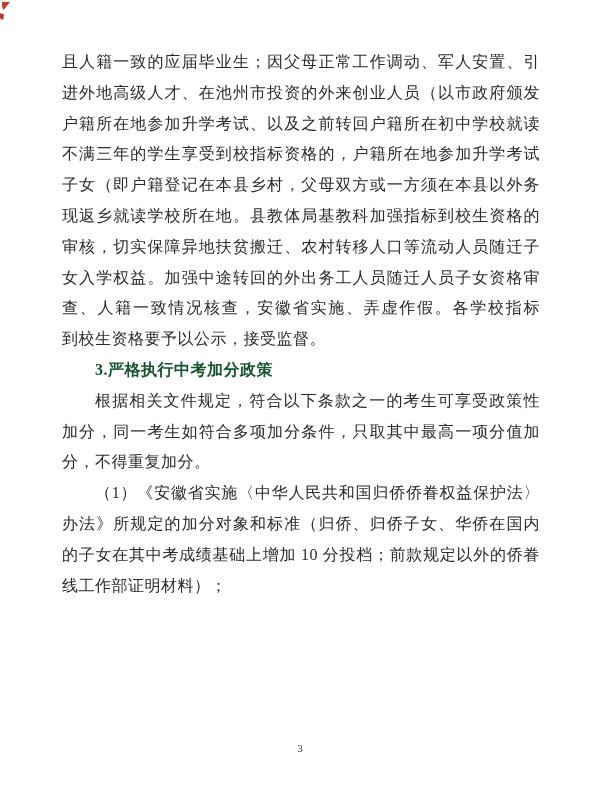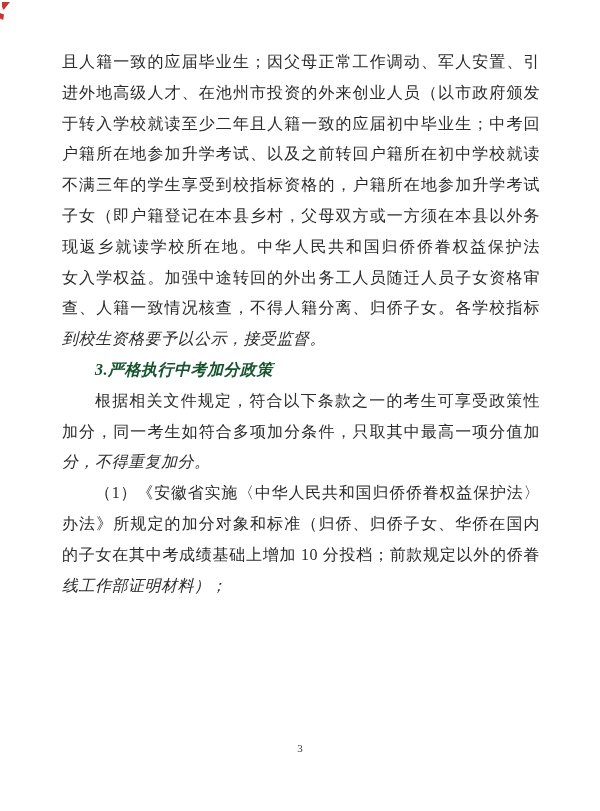--- a/index.html
+++ b/index.html
@@ -26,21 +26,20 @@
     font-size: 16px;
     line-height: 30.8px;
     letter-spacing: 0.5px;
     text-align: justify;
     text-align-last: justify;
     white-space: nowrap;
   }
   .ln.end {
     text-align: left;
     text-align-last: left;
-    font-style: italic;
   }
   .ln.indent {
     text-indent: 33px;
   }
   .ln.heading {
     font-weight: bold;
     color: #14532d;
   }
   .page-number {
     position: absolute;
@@ -76,27 +75,27 @@
 <body>
 
 <div class="page">
 
   <div class="corner-mark-a"></div>
   <div class="corner-mark-b"></div>
 
   <div class="textblock">
     <div class="ln">且人籍一致的应届毕业生；因父母正常工作调动、军人安置、引</div>
     <div class="ln">进外地高级人才、在池州市投资的外来创业人员（以市政府颁发</div>
-    <div class="ln">于转入学校就读至少二年且人籍一致的应届初中毕业生；中考回</div>
     <div class="ln">户籍所在地参加升学考试、以及之前转回户籍所在初中学校就读</div>
     <div class="ln">不满三年的学生享受到校指标资格的，户籍所在地参加升学考试</div>
     <div class="ln">子女（即户籍登记在本县乡村，父母双方或一方须在本县以外务</div>
-    <div class="ln">现返乡就读学校所在地。中华人民共和国归侨侨眷权益保护法</div>
+    <div class="ln">现返乡就读学校所在地。县教体局基教科加强指标到校生资格的</div>
+    <div class="ln">审核，切实保障异地扶贫搬迁、农村转移人口等流动人员随迁子</div>
     <div class="ln">女入学权益。加强中途转回的外出务工人员随迁人员子女资格审</div>
-    <div class="ln">查、人籍一致情况核查，不得人籍分离、归侨子女。各学校指标</div>
+    <div class="ln">查、人籍一致情况核查，安徽省实施、弄虚作假。各学校指标</div>
     <div class="ln end">到校生资格要予以公示，接受监督。</div>
     <div class="ln heading indent end">3.严格执行中考加分政策</div>
     <div class="ln indent">根据相关文件规定，符合以下条款之一的考生可享受政策性</div>
     <div class="ln">加分，同一考生如符合多项加分条件，只取其中最高一项分值加</div>
     <div class="ln end">分，不得重复加分。</div>
     <div class="ln indent">（1）《安徽省实施〈中华人民共和国归侨侨眷权益保护法〉</div>
     <div class="ln">办法》所规定的加分对象和标准（归侨、归侨子女、华侨在国内</div>
     <div class="ln">的子女在其中考成绩基础上增加 10 分投档；前款规定以外的侨眷</div>
     <div class="ln end">线工作部证明材料）；</div>
   </div>

